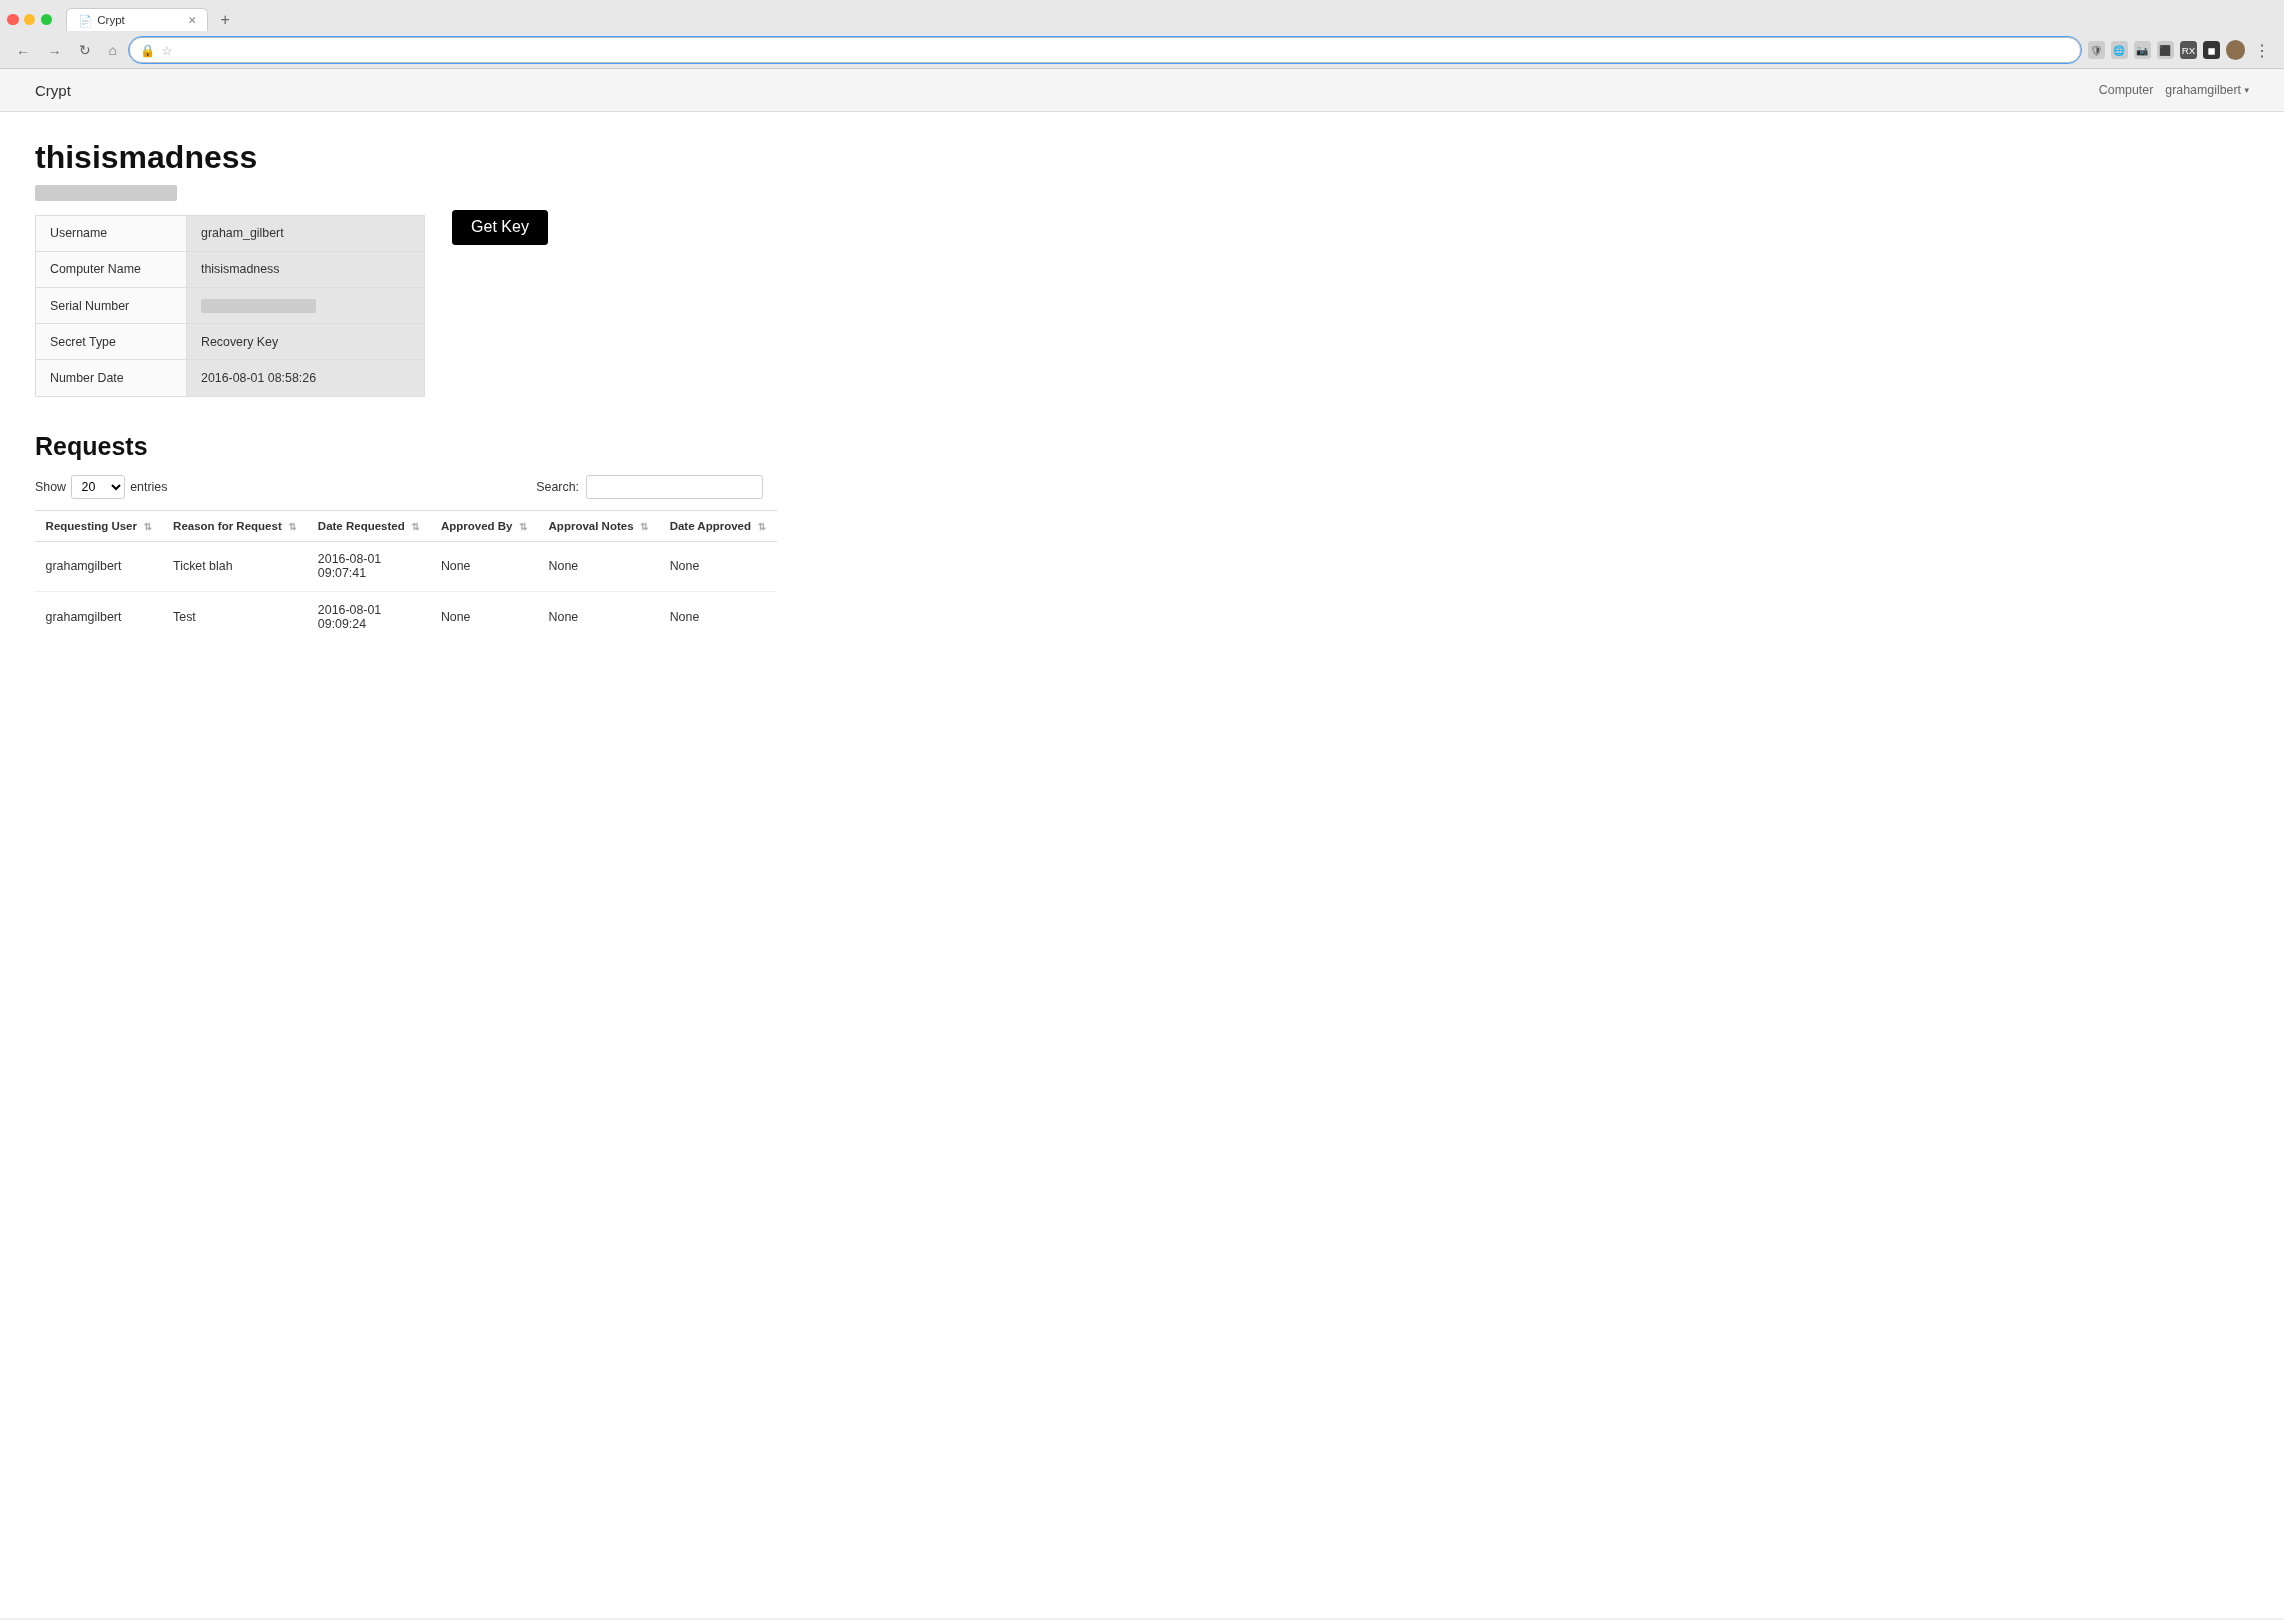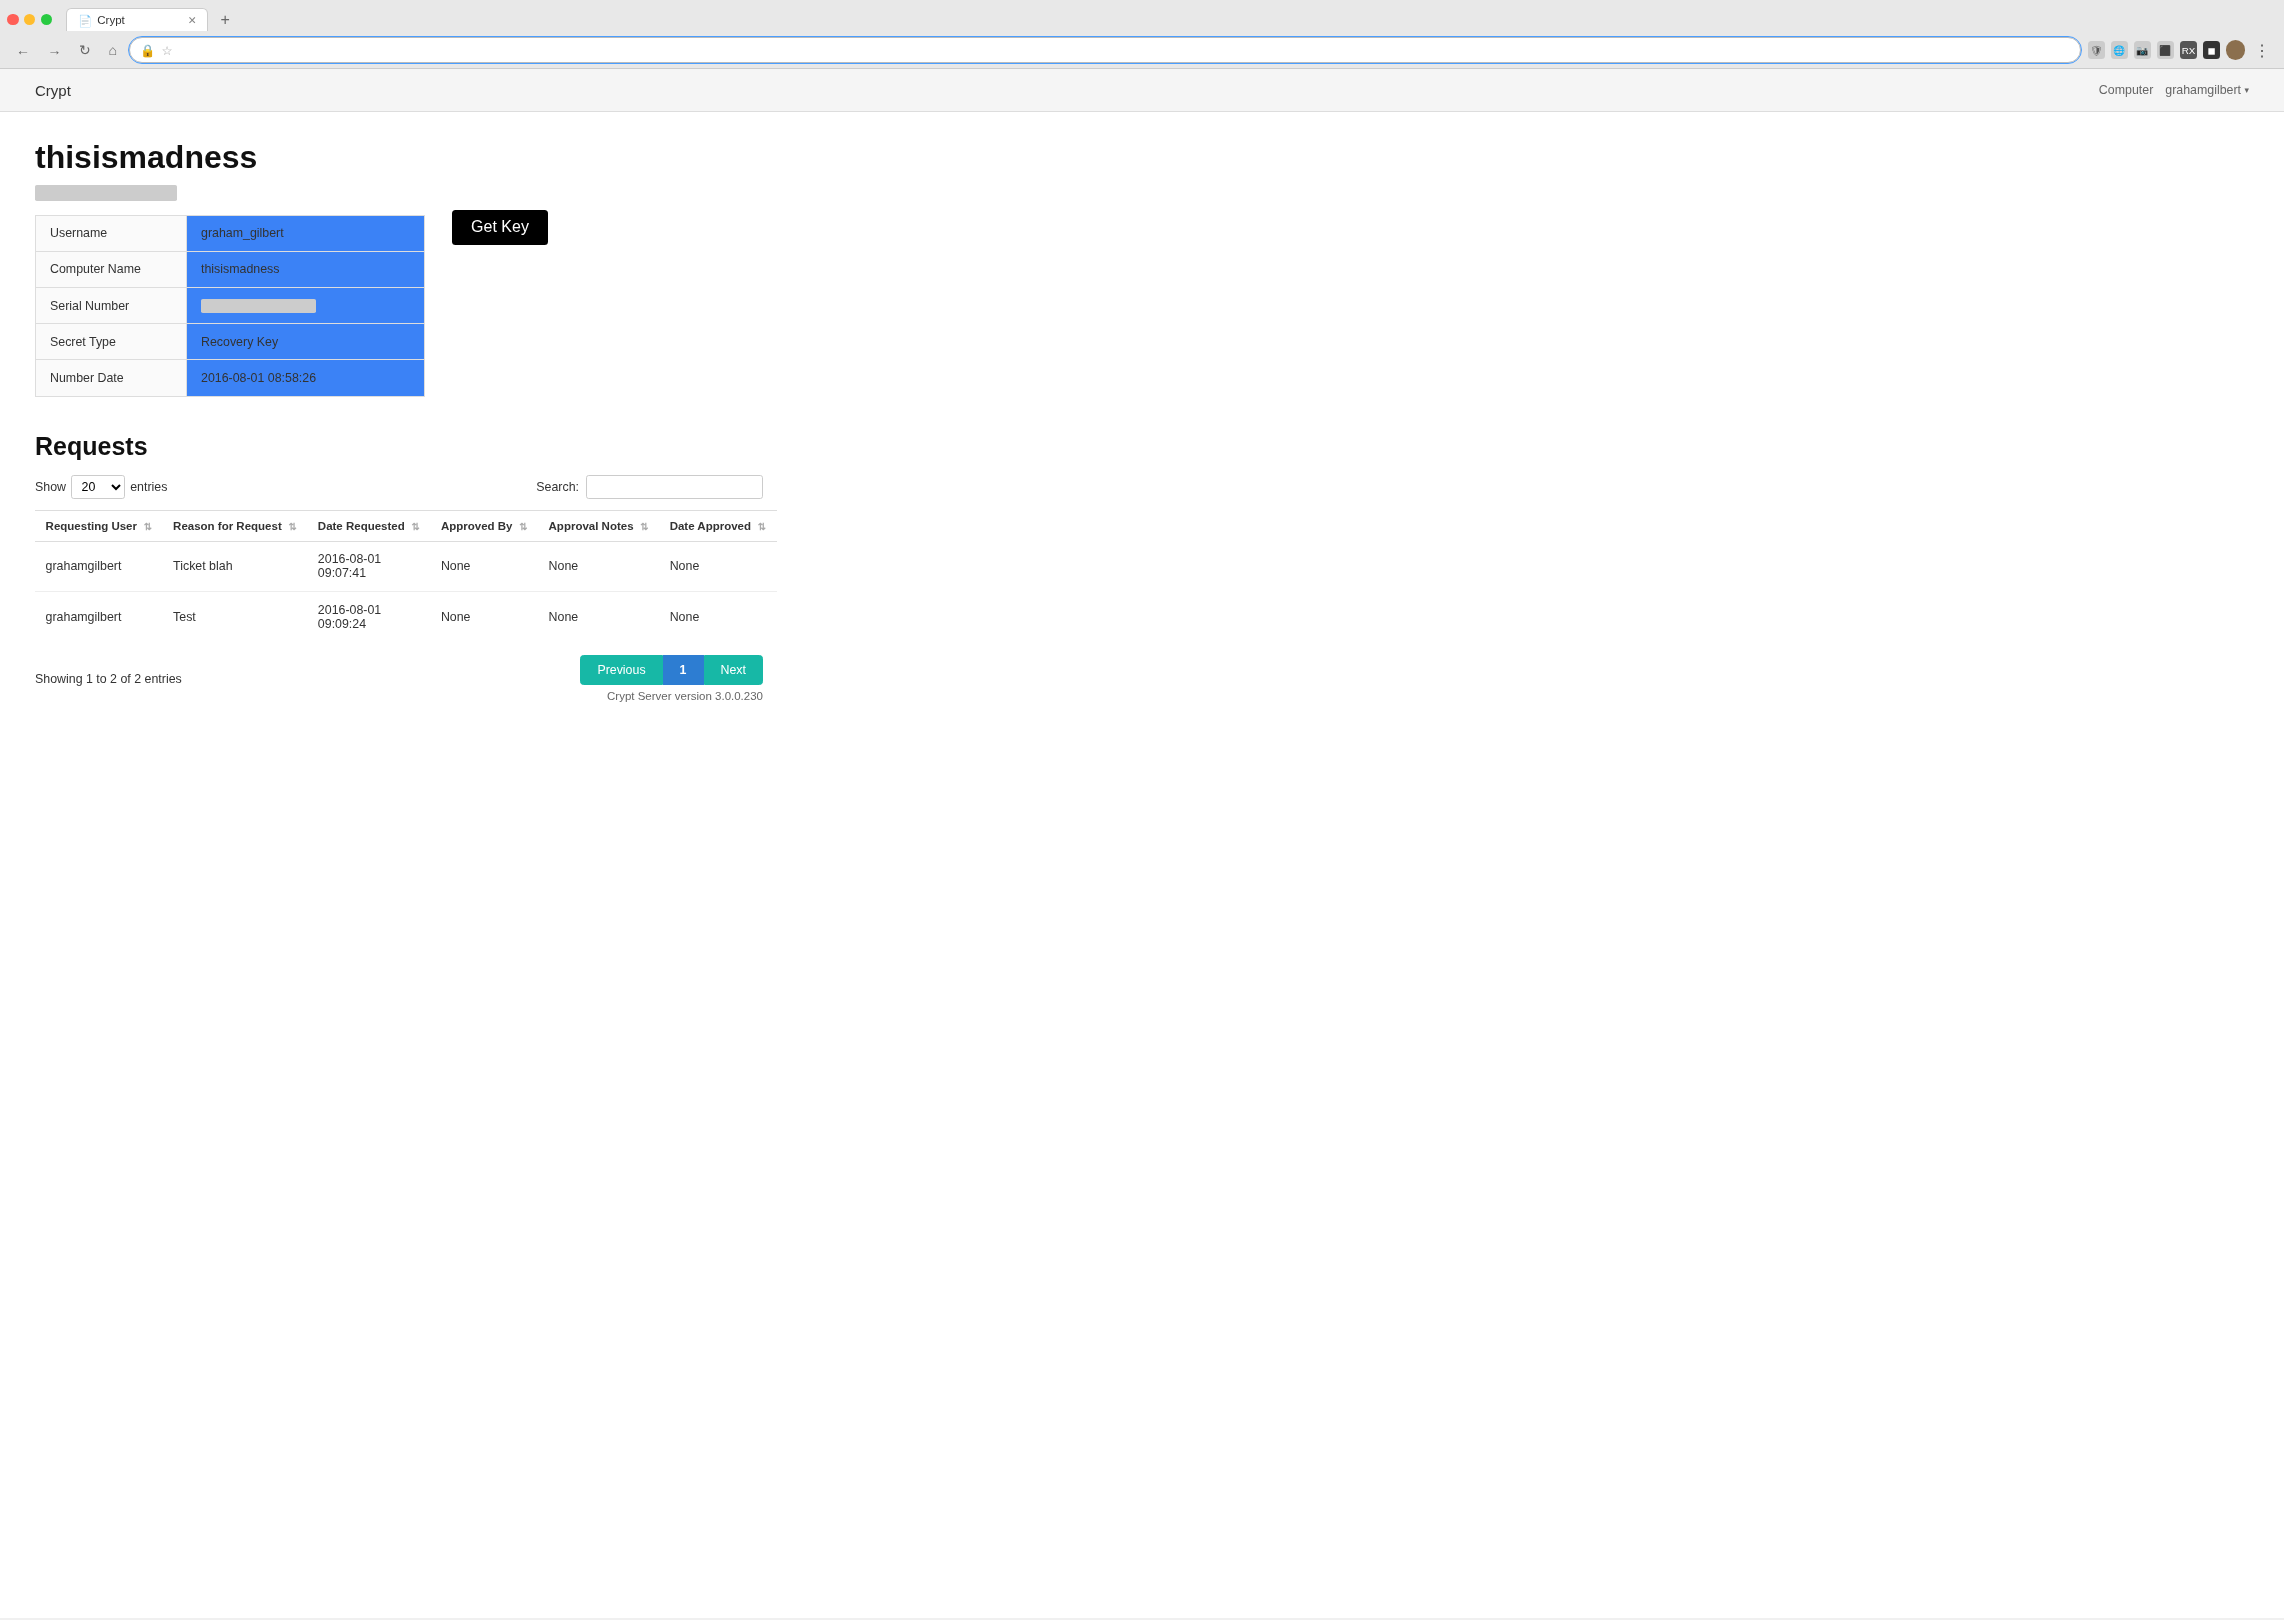--- a/index.html
+++ b/index.html
@@ -40,21 +40,21 @@
 
     
     .main-content { padding: 26.6px 35px 35px; max-width: 798px; }
     .page-heading { font-size: 32px; font-weight: 700; color: #111; margin-bottom: 8.9px; }
     .redacted { display: inline-block; background: #ccc; color: transparent; border-radius: 1.8px; height: 16px; width: 142px; user-select: none; }
 
     
     .info-table { border: 0.9px solid #ccc; border-collapse: collapse; margin-top: 14px; min-width: 390px; }
     .info-table td { padding: 10.6px 14px; border: 0.9px solid #ddd; font-size: 12.4px; vertical-align: middle; }
     .info-table td:first-child { font-weight: 400; background: #fafafa; width: 151px; }
-    .info-table td:last-child { background: #3b82f6; }
+    .info-table td:last-child { background: #e5e5e5; }
     .redacted-cell { display: inline-block; background: #ccc; border-radius: 1.8px; height: 14px; width: 115px; }
 
     
     .get-key-btn { background: #000000; color: #fff; border: none; border-radius: 3.5px; padding: 8.9px 19.5px; font-size: 16px; cursor: pointer; margin-left: 26.6px; align-self: flex-start; margin-top: 8.9px; }
     .info-and-btn { display: flex; align-items: flex-start; gap: 0; }
 
     
     .requests-section { margin-top: 35px; }
     .section-heading { font-size: 25px; font-weight: 700; color: #111; margin-bottom: 14px; }
     .table-controls { display: flex; align-items: center; justify-content: space-between; margin-bottom: 10.6px; }
@@ -229,27 +229,16 @@
             <td>grahamgilbert</td>
             <td>Test</td>
             <td>2016-08-01 09:09:24</td>
             <td>None</td>
             <td>None</td>
             <td>None</td>
           </tr>
         </tbody>
       </table>
 
-      <div class="table-footer">
-        <span class="showing-text">Showing 1 to 2 of 2 entries</span>
-        <div class="footer-right">
-          <div class="pagination">
-            <button class="page-btn prev">Previous</button>
-            <button class="page-btn num">1</button>
-            <button class="page-btn next">Next</button>
-          </div>
-          <div class="version-text">Crypt Server version 3.0.0.230</div>
-        </div>
-      </div>
     </div>
   </div>
 </div>
 
 
 </body></html>

